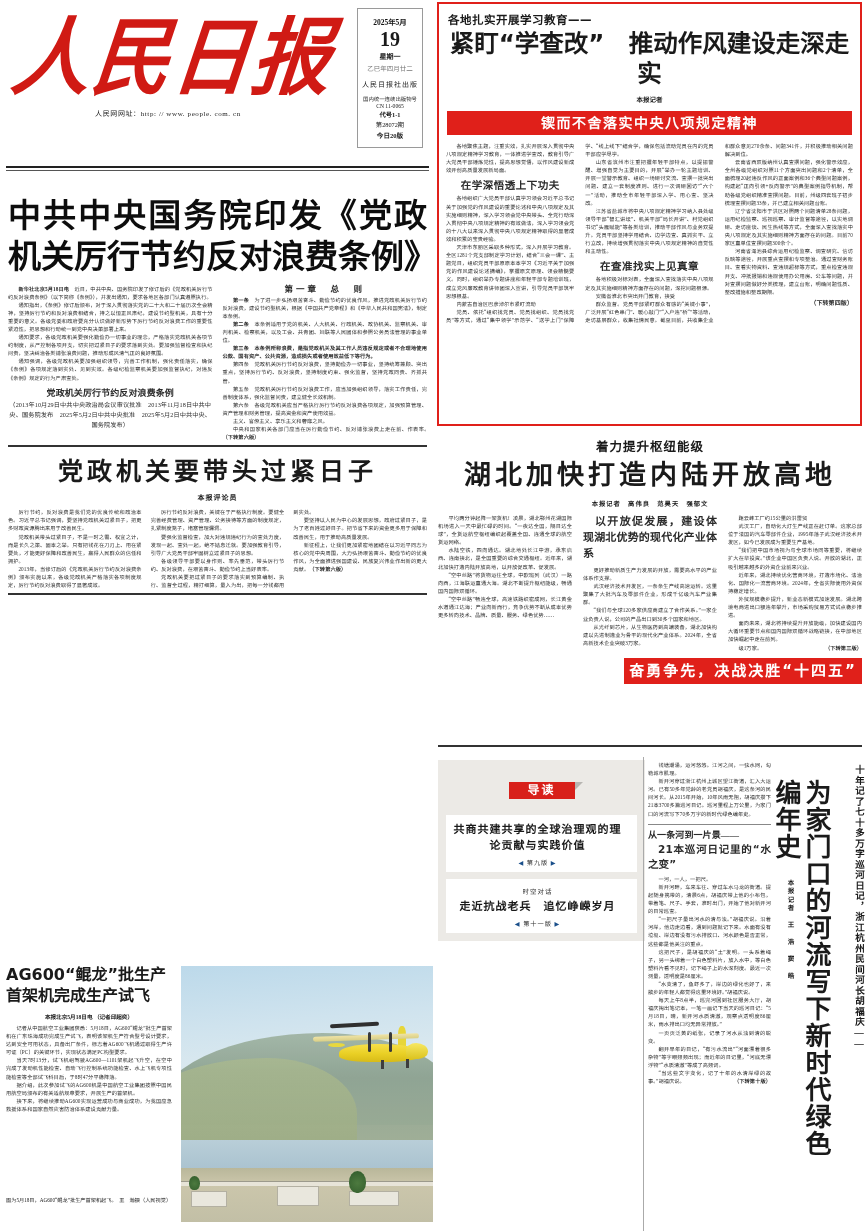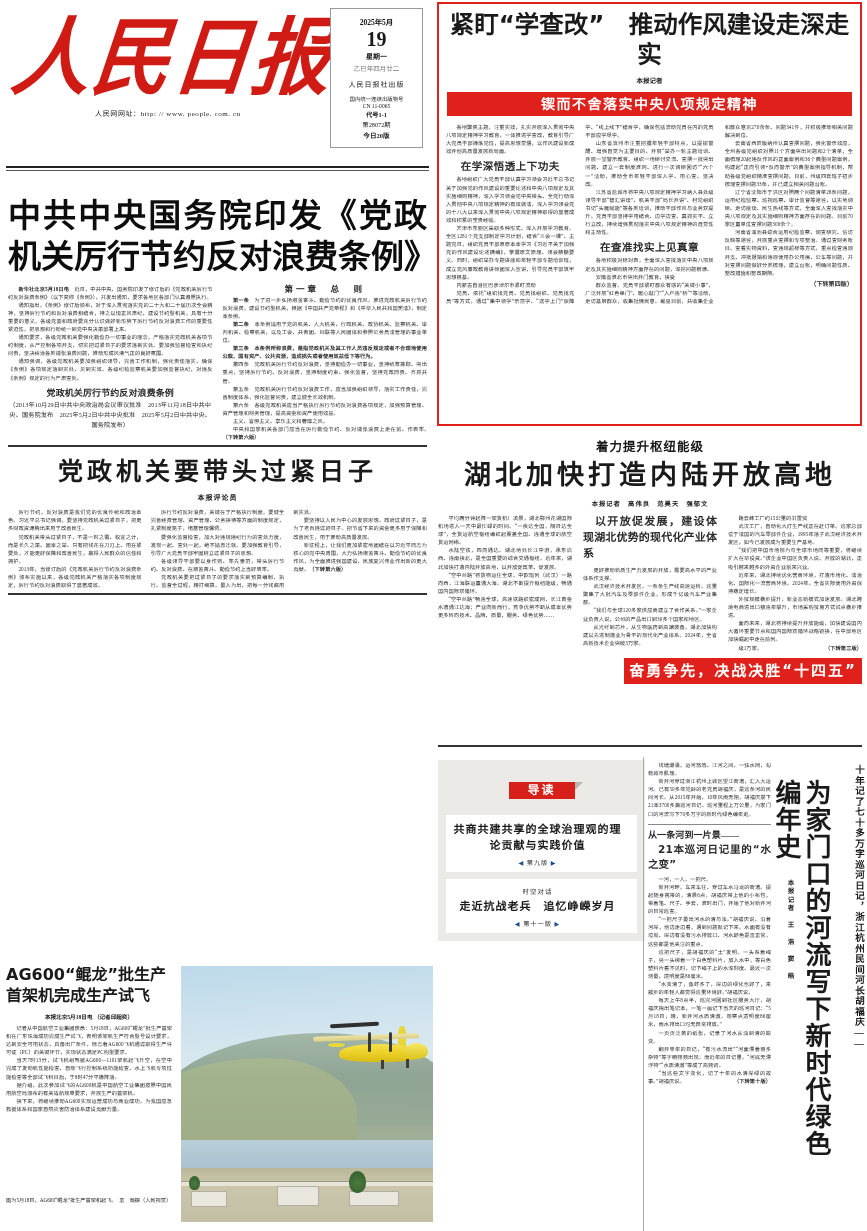--- a/index.html
+++ b/index.html
@@ -37,21 +37,21 @@
   .logo-en{
     margin-top:4px;text-align:center;width:295px;
     font-family:"Liberation Serif",serif;font-weight:700;
     font-size:16px;letter-spacing:5px;color:#cf1a14;
   }
   .logo-url{
     margin-top:6px;text-align:center;width:300px;
     font-size:7px;color:#222;letter-spacing:.6px;
   }
   .datebox{
-    position:absolute;right:12px;top:8px;width:93px;height:140px;
+    position:absolute;right:12px;top:8px;width:66px;height:140px;
     border:1px solid #9a9a9a;background:#fff;
     text-align:center;padding-top:3px;box-sizing:border-box;
   }
   .datebox .d1{font-size:7.5px;color:#111;margin-top:4px;font-weight:700;}
   .datebox .d2{font-size:20px;font-weight:700;line-height:22px;margin-top:1px;}
   .datebox .d3{font-size:7px;font-weight:700;margin-top:1px;}
   .datebox .d4{font-size:6.5px;color:#777;margin-top:2px;}
   .datebox .d5{font-size:7px;margin-top:6px;letter-spacing:1px;}
   .datebox .d6{font-size:5.4px;margin-top:6px;line-height:8px;}
   .datebox .d7{font-size:5.6px;}
@@ -333,20 +333,21 @@
       <div class="prop" style="left:46%;top:24%;"></div>
       <div class="prop" style="left:66%;top:24%;"></div>
       <div class="gear" style="left:58%;top:78%;"></div>
       <div class="gear" style="left:82%;top:76%;"></div>
     </div>
   </div>
 
   <div class="right-col">
 
     <div class="redbox">
+      <div class="kicker">各地扎实开展学习教育——</div>
       <div class="rb-head">紧盯“学查改”　推动作风建设走深走实</div>
       <div class="rb-by">本报记者</div>
       <div class="red-banner">锲而不舍落实中央八项规定精神</div>
       <div class="rb-cols body-text">
         <p>各地聚焦主题，注重实效，扎实开展深入贯彻中央八项规定精神学习教育，一体推进学查改，教育引导广大党员干部锤炼党性，提高思想觉悟，以作风建设新成效开创高质量发展新局面。</p>
         <div class="sub-h">在学深悟透上下功夫</div>
         <p>各地组织广大党员干部认真学习领会习近平总书记关于加强党的作风建设的重要论述和中央八项规定及其实施细则精神，深入学习领会党中央带头、全党行动深入贯彻中央八项规定精神的有效做法，深入学习领会党的十八大以来深入贯彻中央八项规定精神取得的显著成效和积累的宝贵经验。</p>
         <p>天津市东丽区采取多种形式，深入开展学习教育。全区1281个党支部制定学习计划，结合“三会一课”、主题党日，组织党员干部原原本本学习《习近平关于加强党的作风建设论述摘编》，掌握原文原理、领会精髓要义。同时，组织举办专题讲座和年轻干部专题培训班，成立党风廉政教育讲师团深入宣讲，引导党员干部筑牢思想根基。</p>
         <p>内蒙古自治区巴彦淖尔市紧盯流动</p>
         <p>党员、依托“组织找党员、党员找组织、党员找党员”等方式，通过“集中领学”示范学、“送学上门”保障学、“线上线下”结合学，确保包括流动党员在内的党员干部应学尽学。</p>

